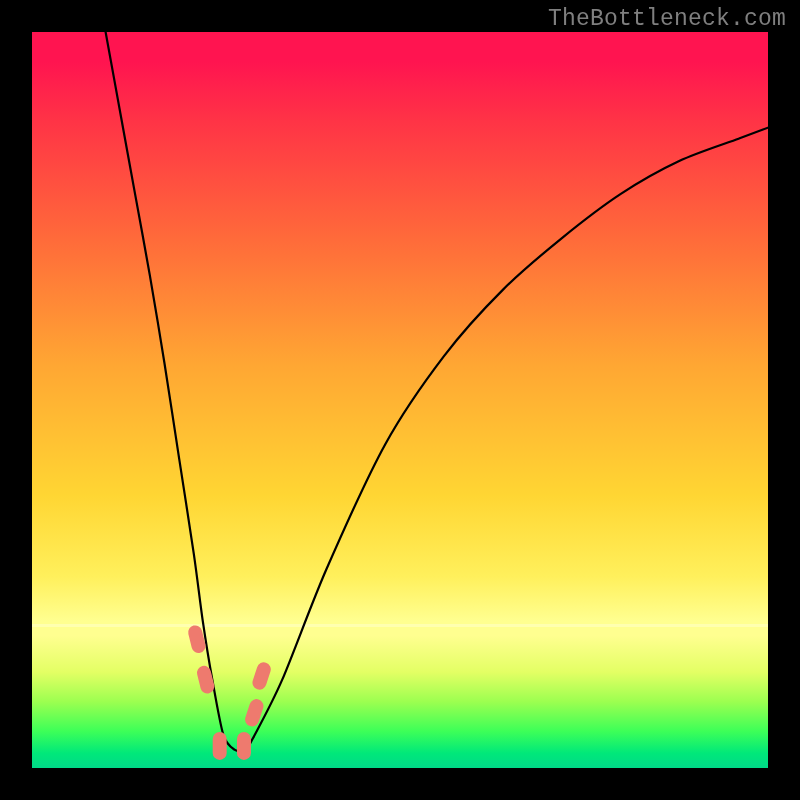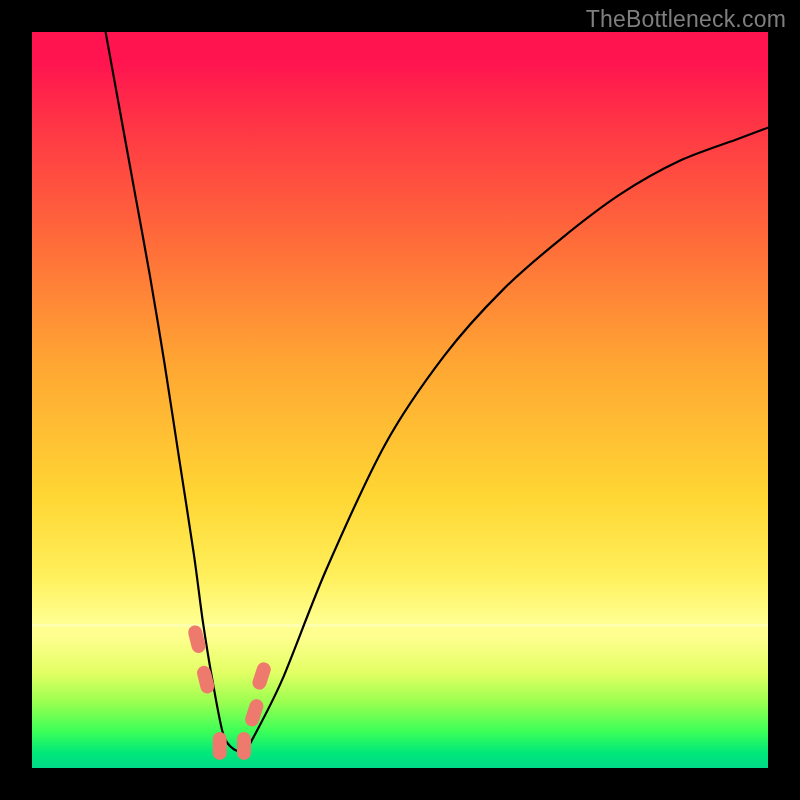--- a/index.html
+++ b/index.html
@@ -9,20 +9,21 @@
     height: 800px;
     background: #000;
     overflow: hidden;
     font-family: Arial, Helvetica, sans-serif;
   }
   .stage {
     position: relative;
     width: 800px;
     height: 800px;
     background: #000;
+    font-family: Liberation Mono, monospace;
   }
   .plot-area {
     position: absolute;
     left: 32px;
     top: 32px;
     width: 736px;
     height: 736px;
     overflow: hidden;
   }
   .gradient-bg {

